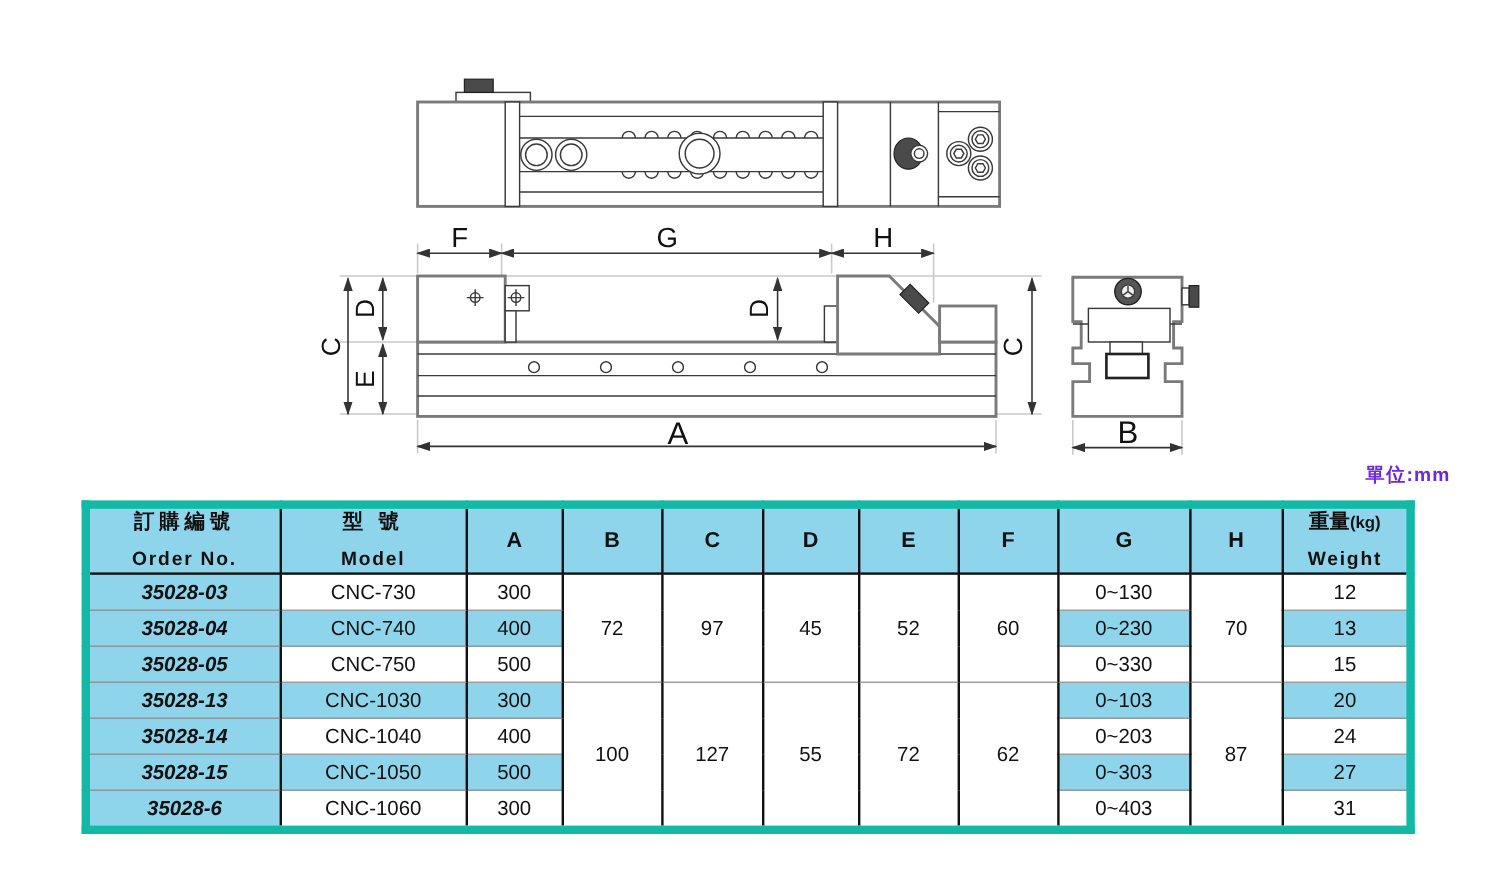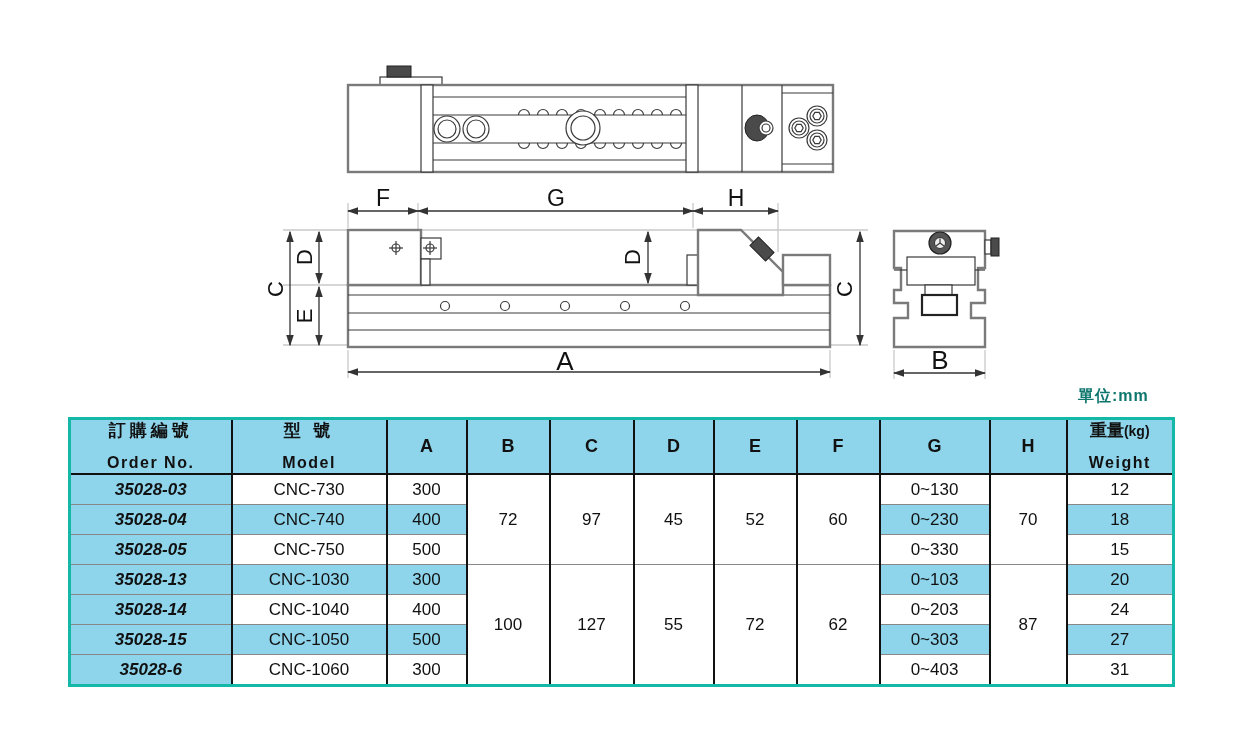--- a/index.html
+++ b/index.html
@@ -2,27 +2,27 @@
 <html><head>
 <meta charset="utf-8">
 <style>
   html,body{margin:0;padding:0;background:#fff;}
   .page{
     position:relative;width:1240px;height:737px;background:#fff;overflow:hidden;
     font-family:"Liberation Sans", sans-serif;color:#111;
   }
   svg{position:absolute;top:0;left:0;}
   .unit-note{
-    position:absolute;top:386px;left:1078px;font-size:16px;font-weight:bold;
-    letter-spacing:1px;color:#0f766e;
+    position:absolute;top:386px;left:1138px;font-size:16px;font-weight:bold;
+    letter-spacing:1px;color:#6d28d9;
   }
   table.spec{
     position:absolute;top:417px;left:68px;width:1104px;
     border-collapse:collapse;table-layout:fixed;
-    border:3px solid #14b8a6;
+    border:7px solid #14b8a6;
   }
   table.spec th, table.spec td{
     text-align:center;vertical-align:middle;
     border-left:2px solid #111;border-right:2px solid #111;
     border-top:1.5px solid #888;border-bottom:1.5px solid #888;
     padding:0;
   }
   table.spec thead th{
     background:#8ED4EB;height:52px;border-bottom:2.5px solid #111;
     font-weight:bold;
@@ -234,21 +234,21 @@
         <td rowspan="3">60</td>
         <td>0~130</td>
         <td rowspan="3">70</td>
         <td>12</td>
       </tr>
       <tr>
         <td class="order">35028-04</td>
         <td class="hl">CNC-740</td>
         <td class="hl">400</td>
         <td class="hl">0~230</td>
-        <td class="hl">18</td>
+        <td class="hl">13</td>
       </tr>
       <tr>
         <td class="order">35028-05</td>
         <td>CNC-750</td>
         <td>500</td>
         <td>0~330</td>
         <td>15</td>
       </tr>
       <tr>
         <td class="order">35028-13</td>

